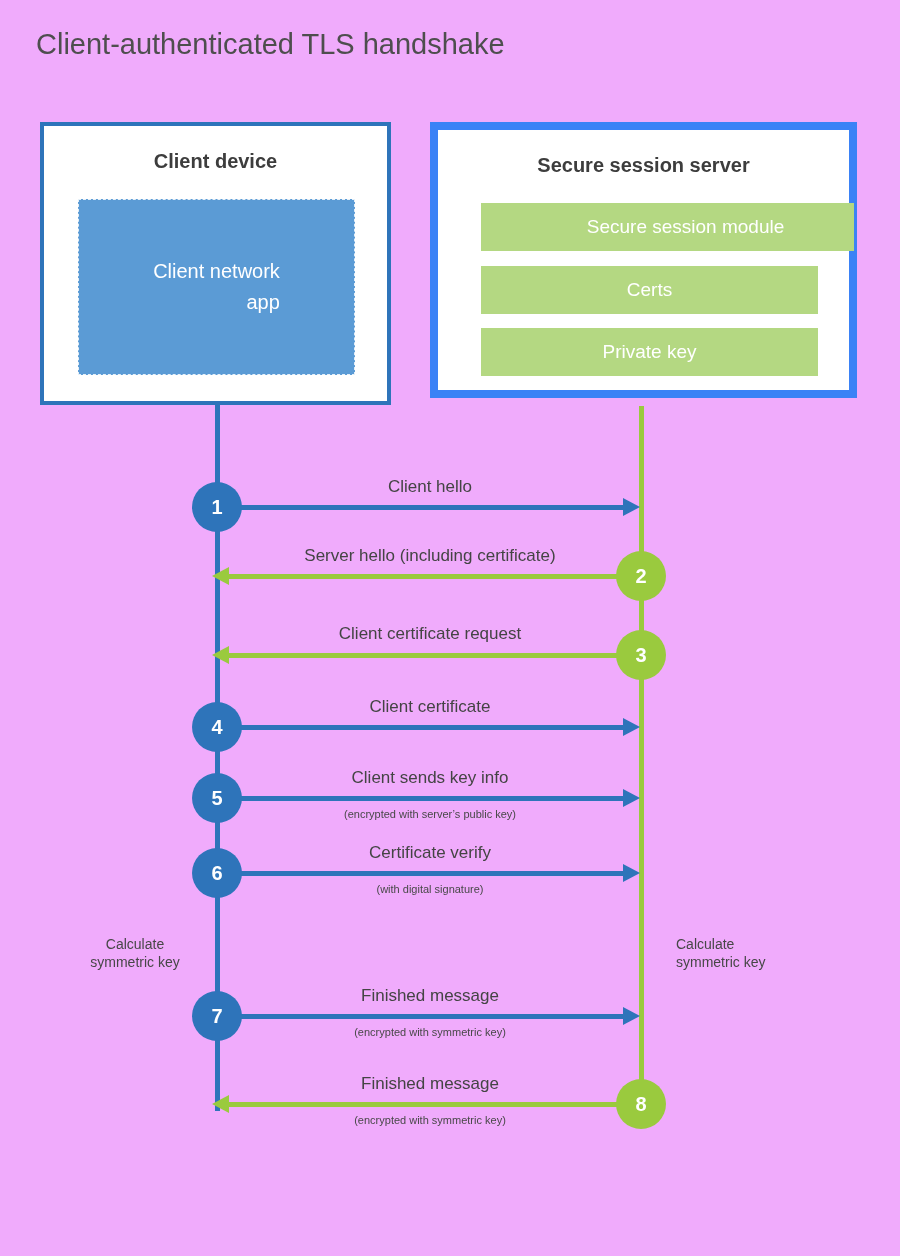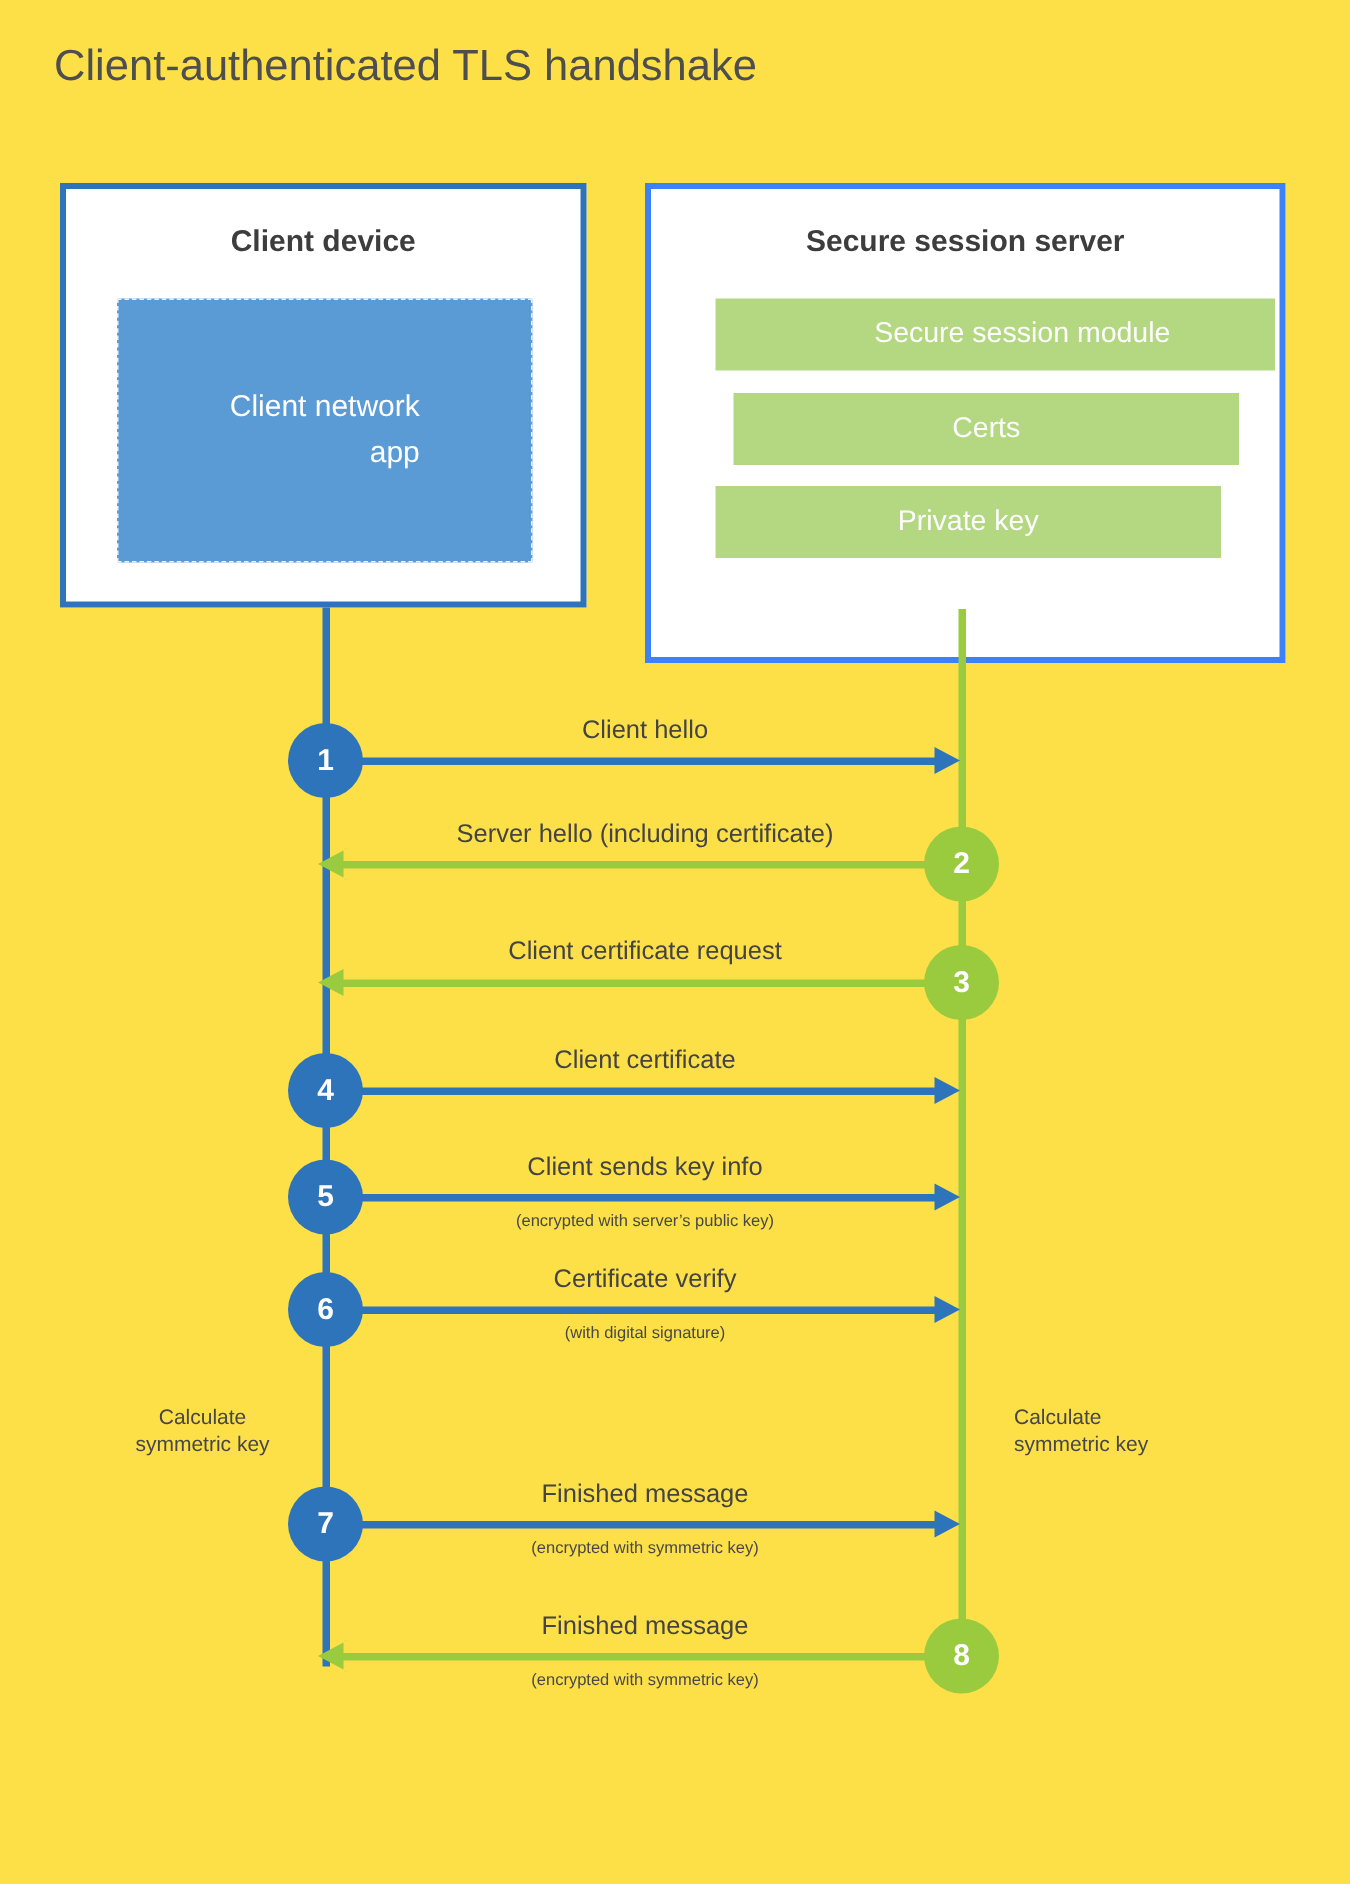--- a/index.html
+++ b/index.html
@@ -1,35 +1,35 @@
 <!DOCTYPE html>
 <html><head>
 <meta charset="utf-8">
 <style>
   html,body{margin:0;padding:0;background:#ffffff;}
   body{font-family:"Liberation Sans","DejaVu Sans",sans-serif;}
-  #canvas{position:relative;width:900px;height:1256px;background:#fde047;overflow:hidden;}
+  #canvas{position:relative;width:900px;height:1256px;background:#f0abfc;overflow:hidden;}
 
   .page-title{position:absolute;left:36px;top:28px;font-size:29px;font-weight:300;color:#4e4e4e;}
 
   
   .pbox{position:absolute;background:#ffffff;box-sizing:border-box;}
   .pbox.client{left:40px;top:122px;width:351px;height:283px;border:4px solid #2e74ba;}
-  .pbox.server{left:430px;top:122px;width:427px;height:320px;border:4px solid #3b82f6;}
+  .pbox.server{left:430px;top:122px;width:427px;height:276px;border:8px solid #3b82f6;}
   .pbox-title{margin-top:24px;text-align:center;font-size:20px;font-weight:700;color:#3d3d3d;}
 
   .app-box{position:absolute;left:78px;top:199px;width:277px;height:176px;background:#5b9bd5;
            border:1px dashed rgba(255,255,255,.85);box-sizing:border-box;display:flex;
            align-items:center;justify-content:center;text-align:right;color:#ffffff;
            font-size:20px;line-height:1.55;white-space:pre-line;}
 
   .module-bar{position:absolute;left:43px;width:337px;height:48px;background:#b4d882;
               display:flex;align-items:center;justify-content:center;color:#ffffff;font-size:19px;}
   .module-bar.m0{top:73px;padding-left:36px;}
-  .module-bar.m1{top:136px;margin-left:12px;}
+  .module-bar.m1{top:136px;}
   .module-bar.m2{top:198px;}
 
   
   .lifeline{position:absolute;width:5px;z-index:1;}
   .lifeline.blue{left:215px;top:405px;height:706px;background:#2e74ba;}
   .lifeline.green{left:639px;top:406px;height:700px;background:#9aca3e;}
 
   
   .step-circle{position:absolute;width:50px;height:50px;border-radius:50%;z-index:3;
                display:flex;align-items:center;justify-content:center;color:#ffffff;

